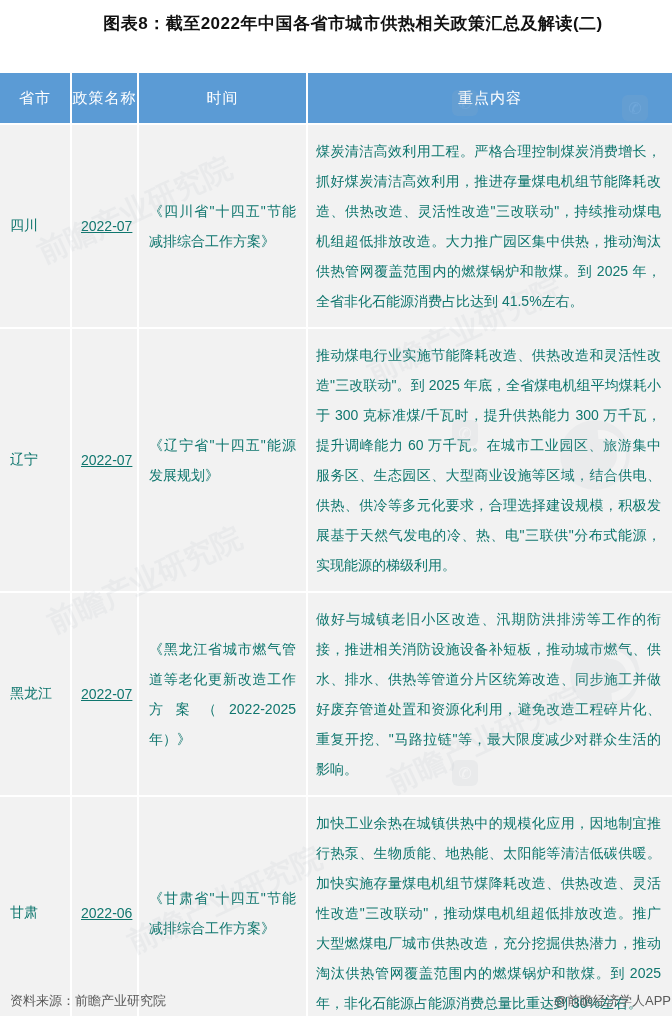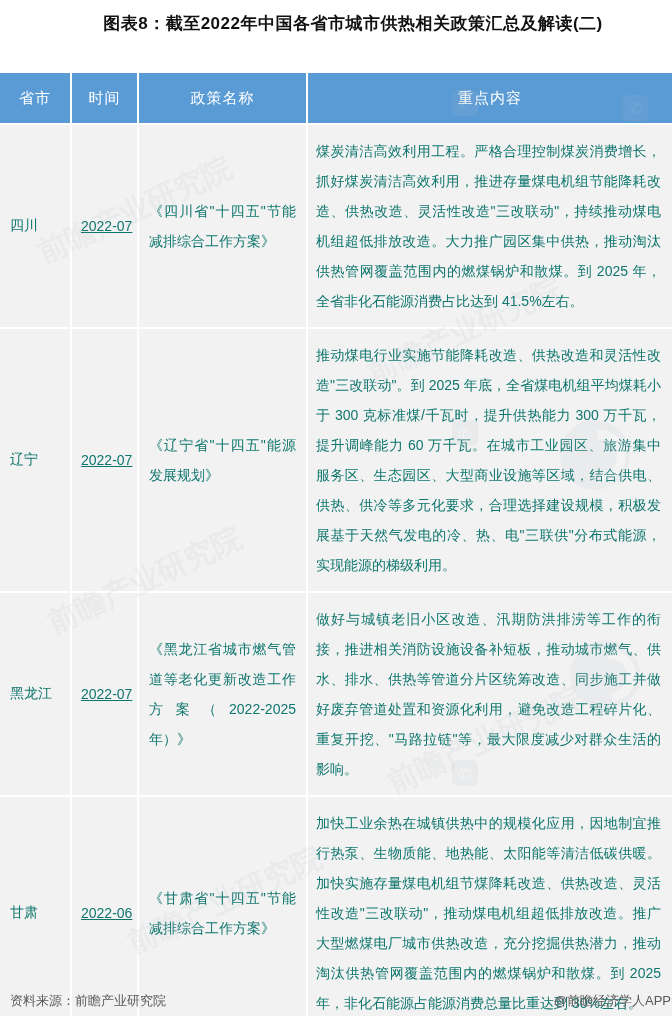--- a/index.html
+++ b/index.html
@@ -136,22 +136,22 @@
   <div class="wm-chip" style="left:622px; top:95px;">✆</div>
   <div class="wm-chip" style="left:452px; top:420px;">✆</div>
   <div class="wm-chip" style="left:452px; top:760px;">✆</div>
 
   <div class="title">图表8：截至2022年中国各省市城市供热相关政策汇总及解读(二)</div>
 
   <div class="table">
 
     <div class="trow thead">
       <div class="cell">省市</div>
+      <div class="cell">政策名称</div>
       <div class="cell">时间</div>
-      <div class="cell">政策名称</div>
       <div class="cell">重点内容</div>
     </div>
 
     <div class="trow">
       <div class="cell province">四川</div>
       <div class="cell date">2022-07</div>
       <div class="cell policy">
           <span>《四川省"十四五"节能减排综合工作方案》</span>
         </div>
       <div class="cell content">

